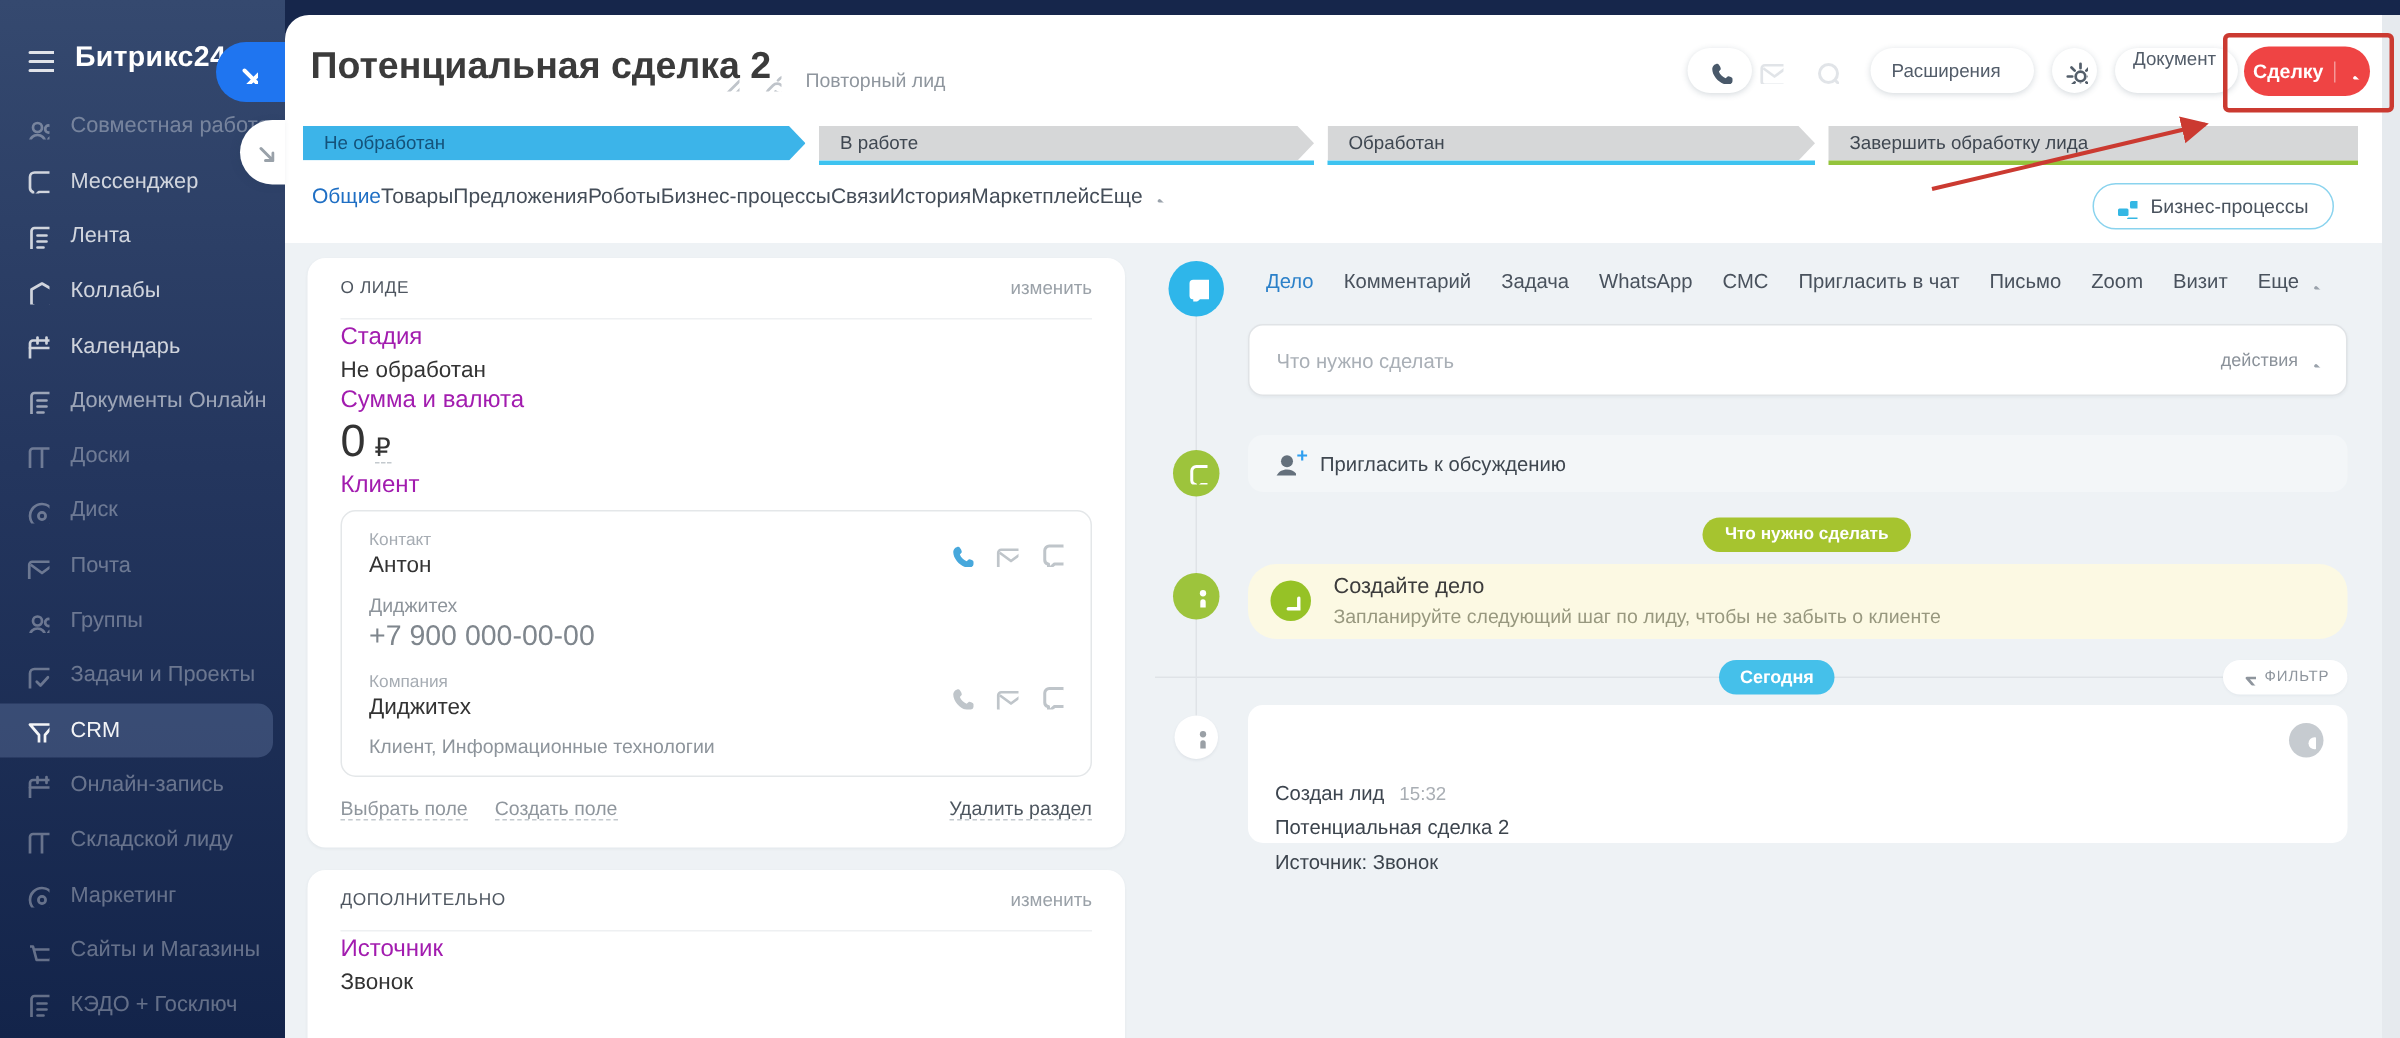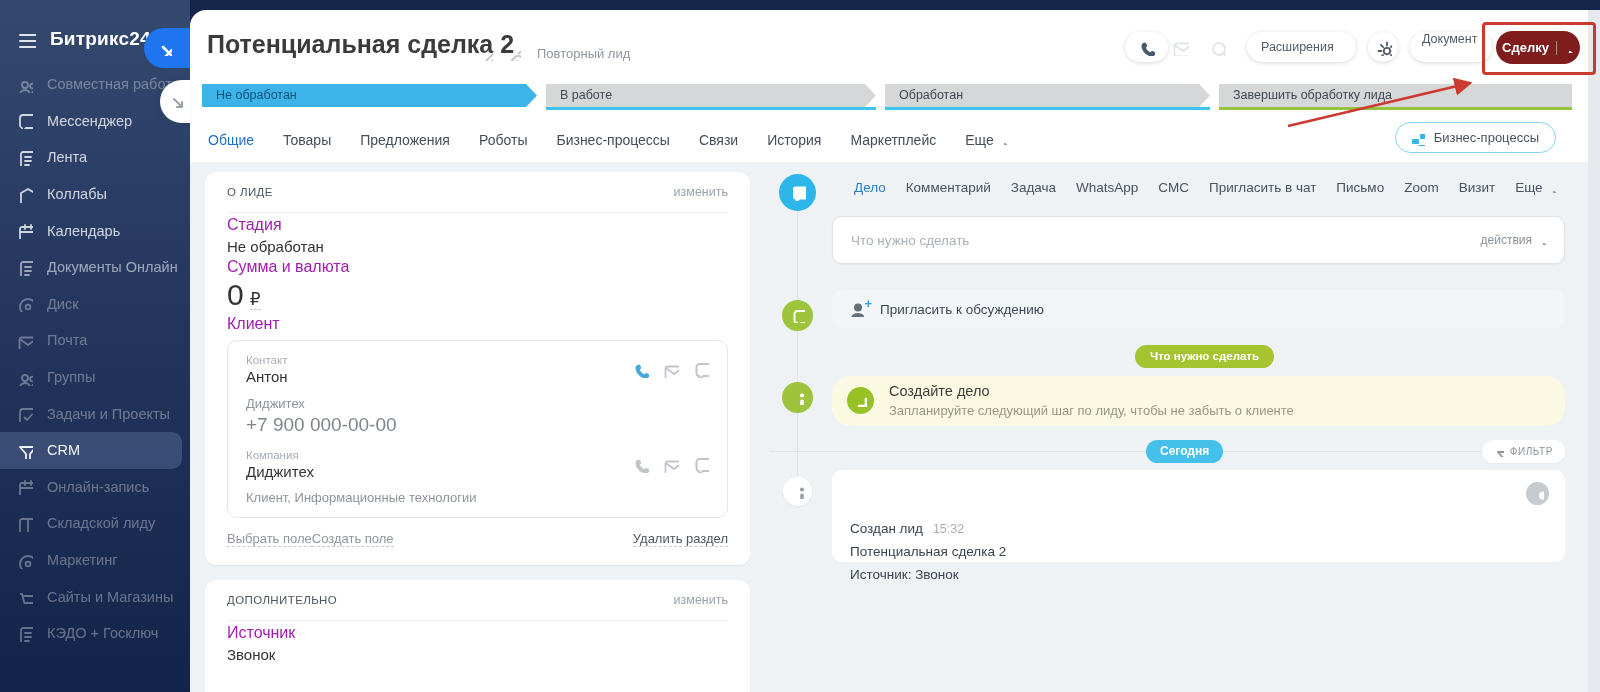--- a/index.html
+++ b/index.html
@@ -49,21 +49,21 @@
   .phone-btn { left:935px; width:43px; justify-content:center; color:#49596a; }
   .phone-btn svg { width:17px; height:17px; }
   .ghost-ico { position:absolute; top:28px; width:18px; height:18px; color:#8a97a5; opacity:.25; }
   .ghost-mail { left:981px; } .ghost-search { left:1018px; }
   .ext-btn { left:1057px; width:109px; padding:0 10px 0 14px; gap:8px; }
   .ext-btn .sep { width:1px; height:14px; background:#e3e6e9; }
   .gear-btn { left:1178px; width:30px; justify-content:center; color:#535e6a; }
   .gear-btn svg { width:17px; height:17px; }
   .doc-btn { left:1220px; width:82px; padding:0 8px 16px 12px; gap:6px; }
   .chev { width:10px; height:10px; color:#9aa2ab; }
-  .deal-btn { position:absolute; left:1306px; top:21px; width:84px; height:33px; background:#7f1d1d;
+  .deal-btn { position:absolute; left:1306px; top:21px; width:84px; height:33px; background:#ef4444;
     border:none; border-radius:17px; color:#fff; font-size:13px; font-weight:700; font-family:inherit;
     display:flex; align-items:center; justify-content:center; gap:7px; cursor:pointer; }
   .deal-btn .dsep { width:1px; height:14px; background:rgba(255,255,255,.45); }
   .deal-btn .chev { color:#fff; }
 
   .red-rect { position:absolute; left:1292px; top:12px; width:114px; height:53px;
     border:3px solid #cb3a31; border-radius:4px; pointer-events:none; z-index:5; }
   .red-arrow { position:absolute; left:1090px; top:58px; width:200px; height:62px; pointer-events:none; z-index:5; }
 
   
@@ -72,21 +72,21 @@
   .seg-fill { height:23px; line-height:23px; font-size:12.5px; padding-left:14px; white-space:nowrap;
     overflow:hidden; cursor:pointer; }
   .seg-point .seg-fill { clip-path:polygon(0 0, calc(100% - 11px) 0, 100% 50%, calc(100% - 11px) 100%, 0 100%); }
   .seg-blue .seg-fill { background:#3cb4e9; color:#14527a; }
   .seg-gray .seg-fill { background:#d6d7d8; color:#3f4751; }
   .seg-line { height:3px; }
   .u-cyan { background:#3ec3f0; } .u-green { background:#94c43c; } .u-none { background:transparent; }
   .w1{width:335px;} .w2{width:330px;} .w3{width:325px;} .seg.flexw{flex:1;}
 
   
-  .tabsrow { position:absolute; left:18px; top:112px; height:38px; display:flex; align-items:center; gap:29px; }
+  .tabsrow { position:absolute; left:18px; top:112px; height:38px; display:flex; align-items:flex-start; }
   .tab { font-size:14px; color:#444d58; cursor:pointer; display:flex; align-items:center; gap:5px; padding-bottom:2px; }
   .tab.active { color:#1f6fc4; box-shadow:0 14px 0 -12px #2067b8; }
   .bp-pill { position:absolute; right:32px; top:112px; height:31px; padding:0 16px 0 12px; background:#fff;
     border:1px solid #8ad3ee; border-radius:16px; display:flex; align-items:center; gap:9px;
     font-size:13px; color:#49525d; font-family:inherit; cursor:pointer; }
   .bp-pill svg { width:17px; height:17px; color:#34b7e4; }
 
   
   .bodyarea { position:absolute; left:0; top:152px; right:0; bottom:0; background:#eef2f5; overflow:hidden; }
 
@@ -111,38 +111,38 @@
   .c-icons svg { width:17px; height:17px; cursor:pointer; }
   .ic-blue { color:#47a8dc; } .ic-gray { color:#bfc5ca; }
   .c-sub { font-size:13px; color:#8d949b; margin-top:11px; }
   .c-phone { font-size:19px; color:#7f868d; margin-top:3px; }
   .c-company-block { margin-top:13px; }
   .c-type { font-size:13px; color:#8d949b; margin-top:10px; }
 
   .links-row { display:flex; justify-content:space-between; margin-top:13px; font-size:13px; }
   .dashed-link { color:#8f969d; border-bottom:1px dashed #c3c9ce; cursor:pointer; }
   .dashed-link.dark { color:#4d565f; }
-  .links-left { display:flex; }
+  .links-left { display:flex; gap:18px; }
 
   
   .rail-line { position:absolute; left:607px; top:30px; width:1px; height:305px; background:#dfe3e7; }
   .rail-ico { position:absolute; border-radius:50%; display:flex; align-items:center; justify-content:center; }
   .rail-blue  { left:589px; top:12px;  width:37px; height:37px; background:#2eb6ea; color:#fff; }
   .rail-green1{ left:592px; top:138px; width:31px; height:31px; background:#9dc43c; color:#fff; }
   .rail-green2{ left:592px; top:220px; width:31px; height:31px; background:#9dc43c; color:#fff; }
   .rail-white { left:593px; top:315px; width:29px; height:29px; background:#fff; color:#9aa0a6;
     box-shadow:0 1px 2px rgba(50,70,90,.08); }
   .rail-ico svg { width:15px; height:15px; }
   .rail-blue svg { width:17px; height:17px; }
 
   
   .right-col { position:absolute; left:642px; top:0; width:733px; height:100%; }
   .act-tabs { position:absolute; left:12px; top:12px; display:flex; align-items:center; gap:20px; height:30px; }
   .atab { font-size:13.5px; color:#49525d; cursor:pointer; display:flex; align-items:center; gap:5px; padding-bottom:3px; }
-  .atab.active { color:#2c81c9; box-shadow:0 12px 0 -10px #2f81c8;margin-left:10px; }
+  .atab.active { color:#2c81c9; box-shadow:0 12px 0 -10px #2f81c8; }
 
   .input-card { position:absolute; left:0; top:54px; width:733px; height:48px; background:#fff;
     border:1px solid #e0e3e6; border-radius:10px; box-shadow:0 1px 2px rgba(50,70,90,.05);
     display:flex; align-items:center; }
   .todo-input { flex:1; border:none; outline:none; font-size:13.5px; color:#333; padding:0 18px;
     font-family:inherit; background:transparent; }
   .todo-input::placeholder { color:#a9afb6; }
   .actions-btn { display:flex; align-items:center; gap:6px; font-size:12px; color:#8b929a;
     background:none; border:none; padding-right:16px; cursor:pointer; font-family:inherit; }
 
@@ -322,20 +322,26 @@
         <svg class="s-ico">
           <use href="#i-calendar"></use>
         </svg>
         <span>Календарь</span>
       </div>
     <div class="s-item med">
         <svg class="s-ico">
           <use href="#i-doc"></use>
         </svg>
         <span>Документы Онлайн</span>
+      </div>
+    <div class="s-item dim">
+        <svg class="s-ico">
+          <use href="#i-board"></use>
+        </svg>
+        <span>Доски</span>
       </div>
     <div class="s-item dim">
         <svg class="s-ico">
           <use href="#i-disk"></use>
         </svg>
         <span>Диск</span>
       </div>
     <div class="s-item dim">
         <svg class="s-ico">
           <use href="#i-mail"></use>

